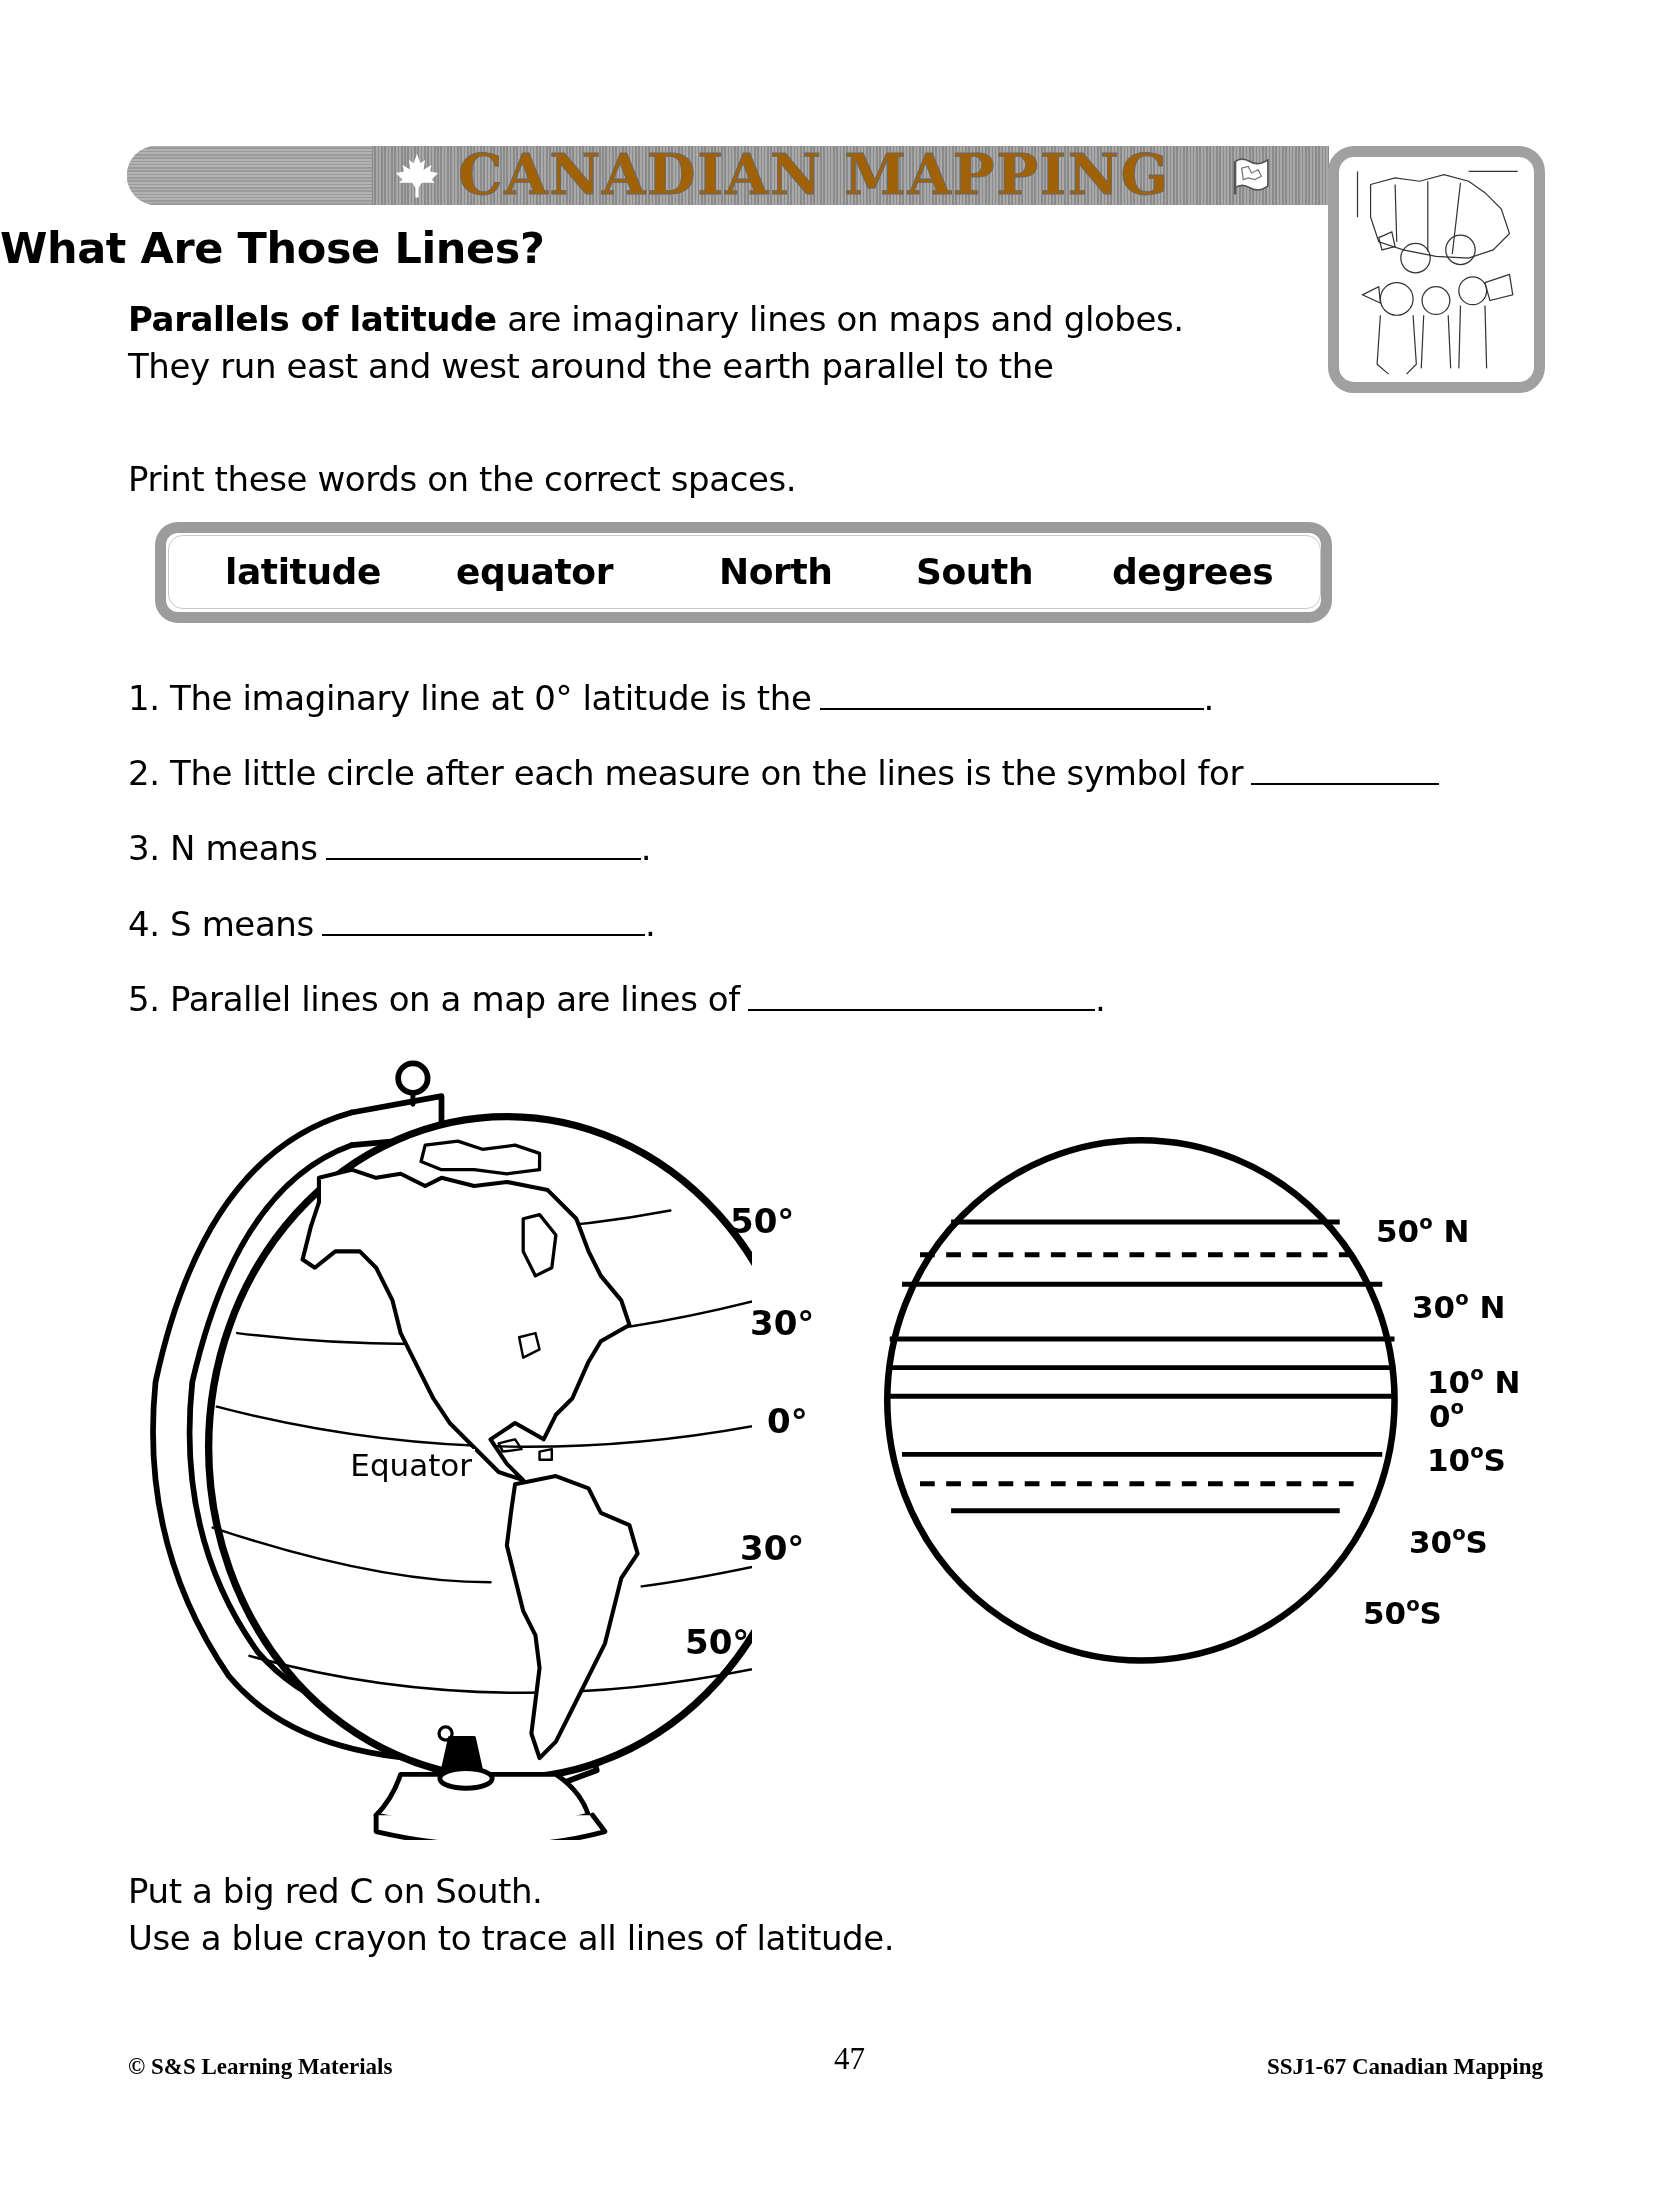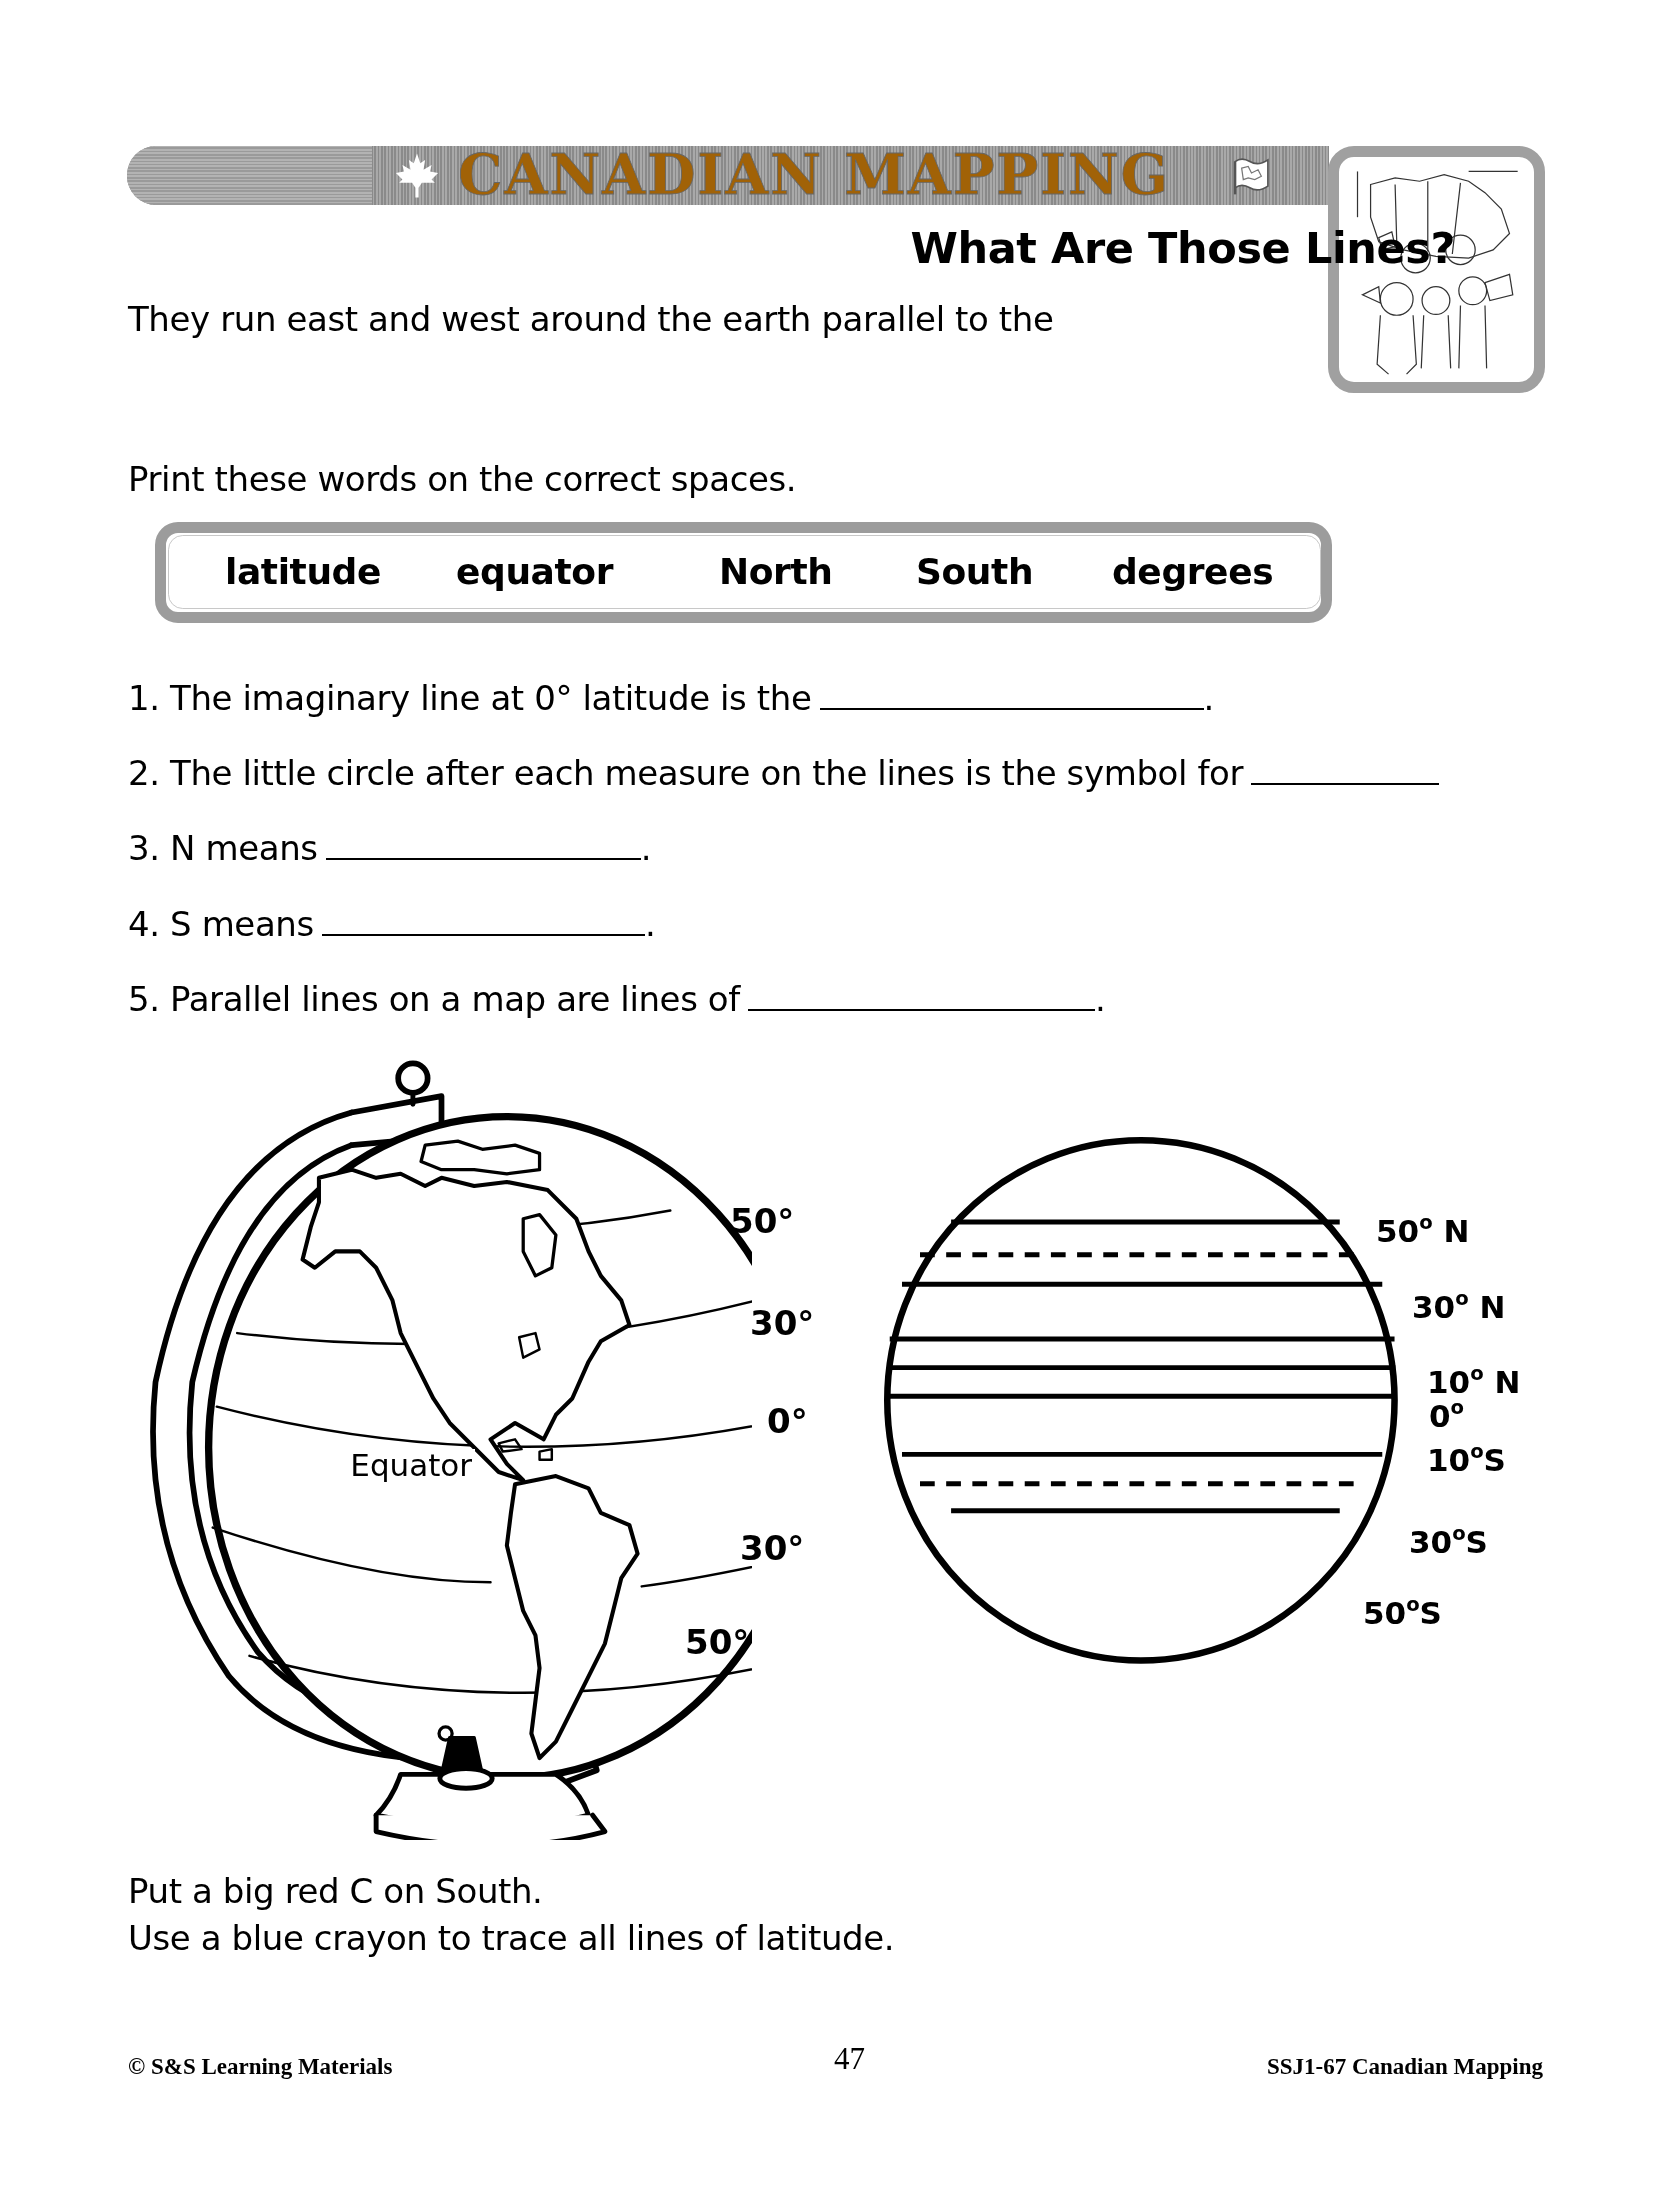--- a/index.html
+++ b/index.html
@@ -17,21 +17,21 @@
                   font-weight: bold; font-size: 56px; letter-spacing: 1.6px; color: #a16207;
                   -webkit-text-stroke: 0.8px #666; white-space: nowrap; line-height: 65px; }
   .maple { left: 394px; top: 152px; width: 46px; height: 47px; }
   .flag-icon { left: 1230px; top: 155px; width: 43px; height: 41px; }
 
   .pic-frame { left: 1328px; top: 146px; width: 217px; height: 247px;
                border-radius: 26px; box-sizing: border-box; border: 11.4px solid #a0a0a0;
                background: #fff; }
   .pic-inner { left: 1346px; top: 160px; width: 184px; height: 219px; }
 
-  .doc-title { left: 0; width: 1455px; top: 222px; text-align: right; font-weight: bold;
+  .doc-title { left: 0; width: 1455px; top: 222px; text-align: left; font-weight: bold;
                font-size: 43px; line-height: 52px; letter-spacing: -0.4px; }
 
   .para { left: 128px; top: 296px; width: 1226px; font-size: 34px; line-height: 47px; letter-spacing: -0.4px; }
   .para b { font-weight: bold; }
   .instr { left: 128px; top: 456px; font-size: 34px; line-height: 47px; letter-spacing: -0.4px; }
 
   
   .wordbank { left: 155px; top: 522px; width: 1177px; height: 101px; box-sizing: border-box;
               border: 11.4px solid #9c9c9c; border-radius: 23px; background: #fff; }
   .wordbank-inner { left: 168px; top: 535px; width: 1153px; height: 74px; border-radius: 14.7px;
@@ -86,20 +86,21 @@
     <path d="M140 178 L138 255 M170 178 L172 255"></path>
     <path d="M20 165 L40 155 L42 175 Z"></path>
     <path d="M170 150 L200 140 L204 165 L176 172 Z"></path>
     <path d="M40 95 L56 88 L60 106 L44 110 Z"></path>
   </g>
 </svg>
 
 <div class="abs doc-title">What Are Those Lines?</div>
 
 <div class="abs para">
+  <div><b>Parallels of latitude</b><span> are imaginary lines on maps and globes.</span></div>
   <div>They run east and west around the earth parallel to the</div>
 </div>
 
 <div class="abs instr">Print these words on the correct spaces.</div>
 
 <div class="abs wordbank"></div>
 <div class="abs wordbank-inner"></div>
 <div class="abs word" style="left:225px">latitude</div>
 <div class="abs word" style="left:456px">equator</div>
 <div class="abs word" style="left:719px">North</div>

